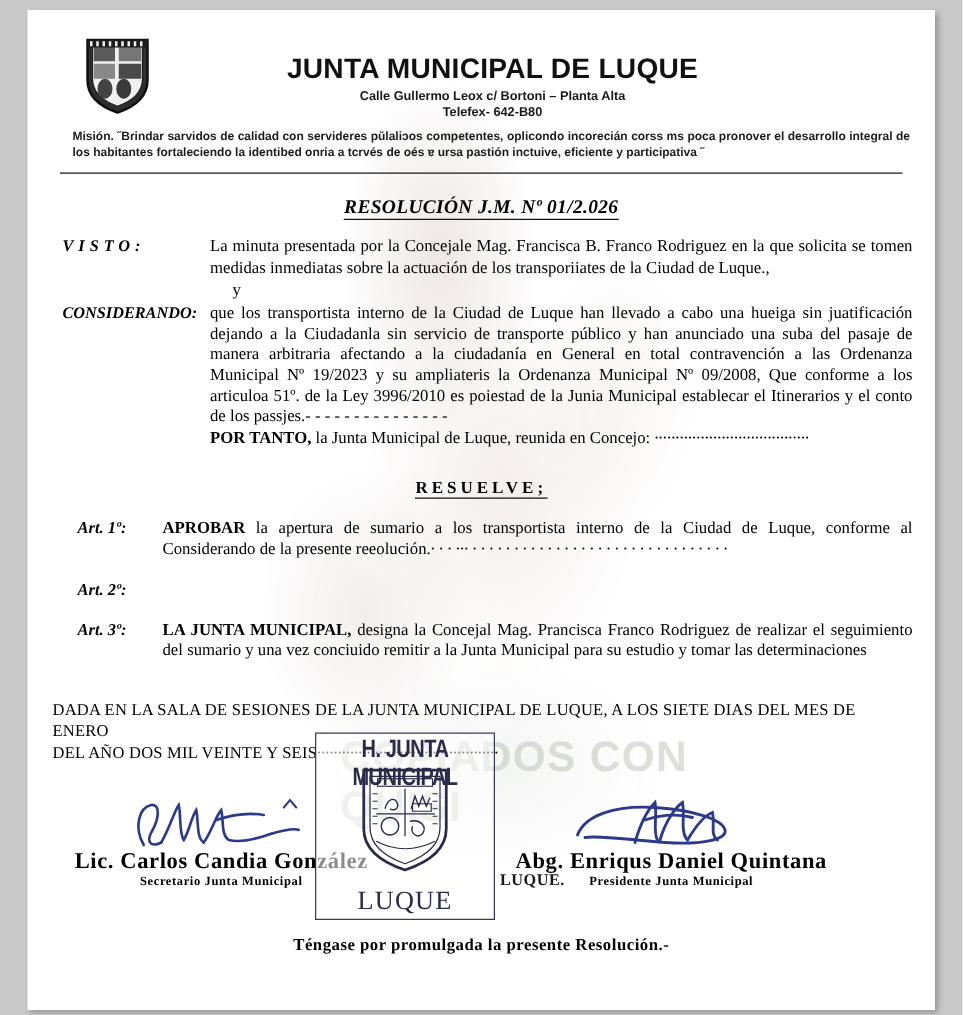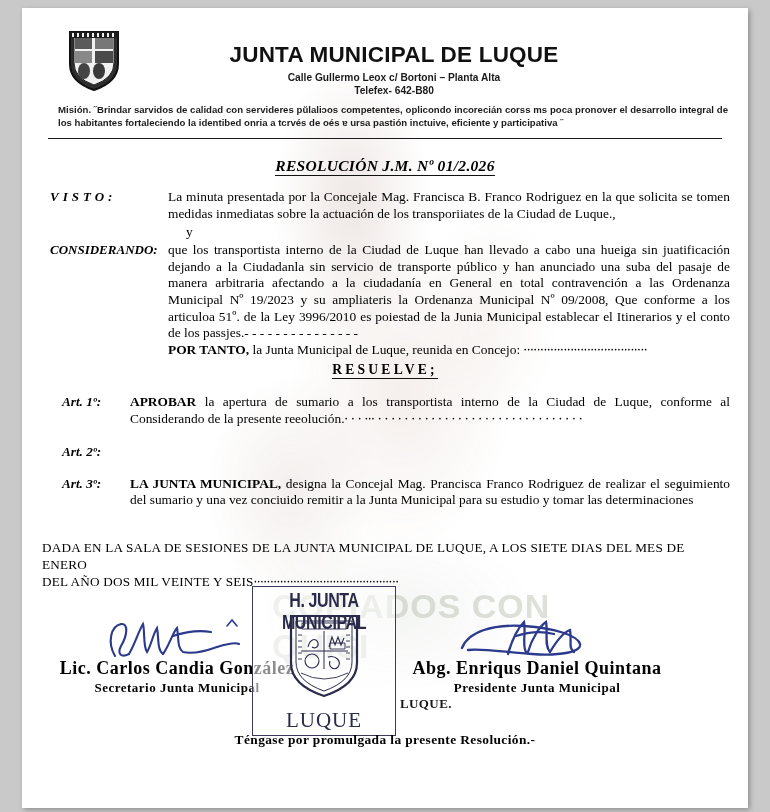--- a/index.html
+++ b/index.html
@@ -132,21 +132,21 @@
     line-height: 16.6px;
     text-align: justify;
   }
   .y-line {
     margin: 2px 18px 0 164px;
     font-size: 13.4px;
   }
 
   .resuelve {
     text-align: center;
-    margin-top: 4px;
+    margin-top: 24px;
     font-size: 13.6px;
     font-weight: bold;
     letter-spacing: 3.2px;
   }
   .resuelve span { border-bottom: 1.3px solid #111; padding-bottom: 1px; }
 
   .art {
     display: flex;
     margin: 16px 18px 0 18px;
   }
@@ -183,21 +183,21 @@
   .sign-name {
     font-family: "Liberation Serif", serif;
     font-weight: bold;
     font-size: 18px;
     letter-spacing: 0.5px;
     margin-top: -4px;
   }
   .sign-role {
     font-family: "Liberation Serif", serif;
     font-weight: bold;
-    font-size: 13px;
+    font-size: 10px;
     letter-spacing: 0.5px;
     margin-top: 1px;
   }
 
   
   #stamp {
     position: absolute;
     left: 230px;
     top: 578px;
     width: 142px;
@@ -240,21 +240,21 @@
     font-family: "Liberation Serif", serif;
     font-weight: bold;
     font-size: 13px;
     color: #1a1a1a;
     letter-spacing: 0.4px;
   }
 
   .promulga {
     position: absolute;
     left: 0; right: 0;
-    top: 724px;
+    top: 740px;
     text-align: center;
     font-family: "Liberation Serif", serif;
     font-weight: bold;
     font-size: 13.4px;
     letter-spacing: 0.4px;
   }
   .dots { letter-spacing: 0px; }
 </style>
 </head>
 <body>

